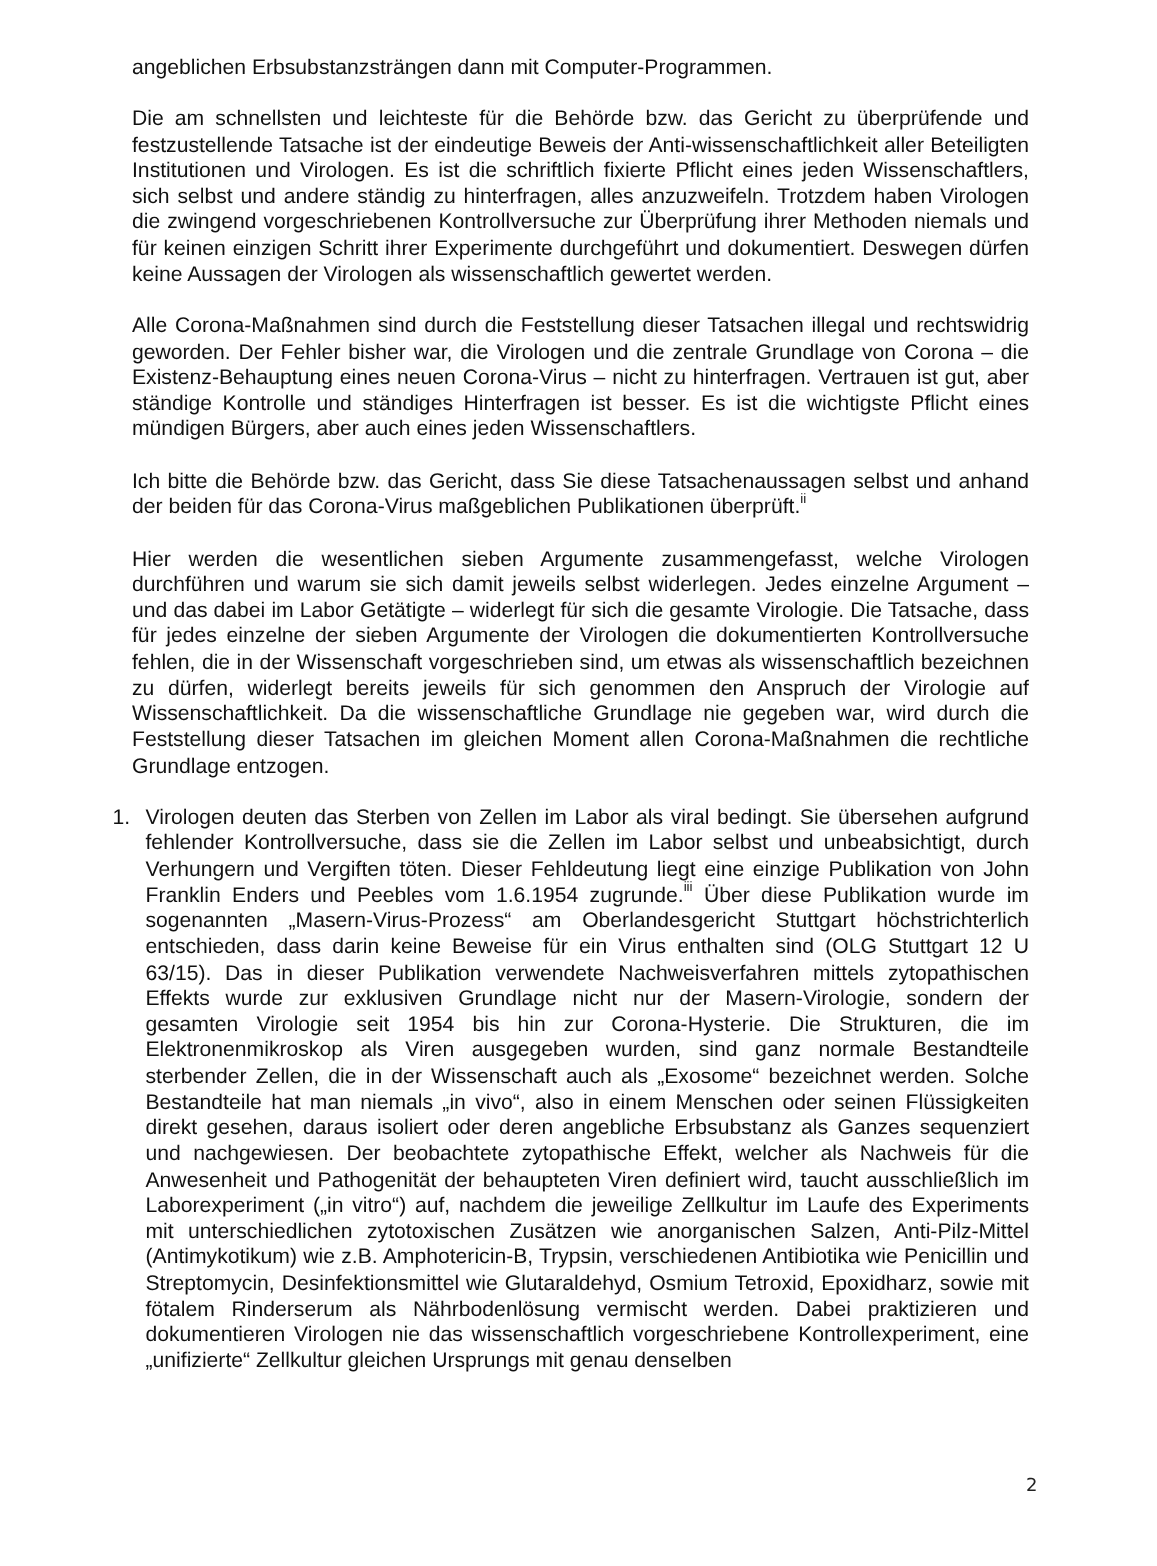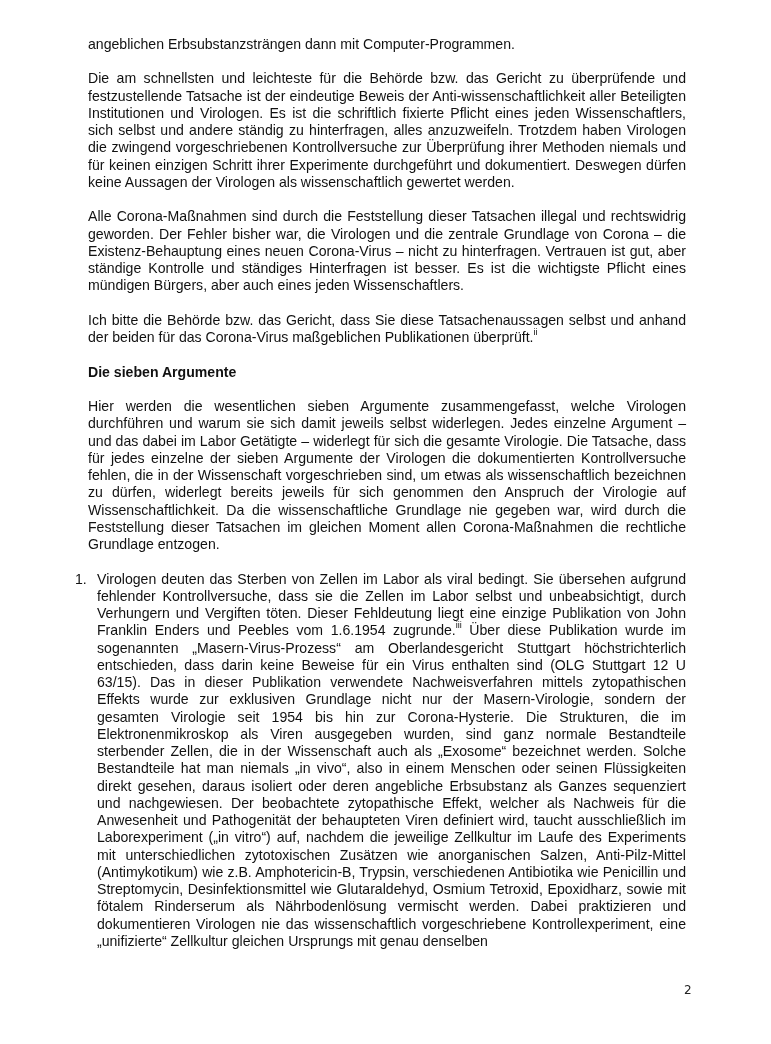--- a/index.html
+++ b/index.html
@@ -26,21 +26,20 @@
 </style>
 </head>
 <body>
 
 <div class="page">
   <div class="content">
     <p class="p first">angeblichen Erbsubstanzsträngen dann mit Computer-Programmen.</p>
     <p class="p">Die am schnellsten und leichteste für die Behörde bzw. das Gericht zu überprüfende und festzustellende Tatsache ist der eindeutige Beweis der Anti-wissenschaftlichkeit aller Beteiligten Institutionen und Virologen. Es ist die schriftlich fixierte Pflicht eines jeden Wissenschaftlers, sich selbst und andere ständig zu hinterfragen, alles anzuzweifeln. Trotzdem haben Virologen die zwingend vorgeschriebenen Kontrollversuche zur Überprüfung ihrer Methoden niemals und für keinen einzigen Schritt ihrer Experimente durchgeführt und dokumentiert. Deswegen dürfen keine Aussagen der Virologen als wissenschaftlich gewertet werden.</p>
     <p class="p">Alle Corona-Maßnahmen sind durch die Feststellung dieser Tatsachen illegal und rechtswidrig geworden. Der Fehler bisher war, die Virologen und die zentrale Grundlage von Corona – die Existenz-Behauptung eines neuen Corona-Virus – nicht zu hinterfragen. Vertrauen ist gut, aber ständige Kontrolle und ständiges Hinterfragen ist besser. Es ist die wichtigste Pflicht eines mündigen Bürgers, aber auch eines jeden Wissenschaftlers.</p>
     <p class="p"><span>Ich bitte die Behörde bzw. das Gericht, dass Sie diese Tatsachenaussagen selbst und anhand der beiden für das Corona-Virus maßgeblichen Publikationen überprüft.</span><sup>ii</sup></p>
-    <div class="heading">Die sieben Argumente</div>
     <p class="p">Hier werden die wesentlichen sieben Argumente zusammengefasst, welche Virologen durchführen und warum sie sich damit jeweils selbst widerlegen. Jedes einzelne Argument – und das dabei im Labor Getätigte – widerlegt für sich die gesamte Virologie. Die Tatsache, dass für jedes einzelne der sieben Argumente der Virologen die dokumentierten Kontrollversuche fehlen, die in der Wissenschaft vorgeschrieben sind, um etwas als wissenschaftlich bezeichnen zu dürfen, widerlegt bereits jeweils für sich genommen den Anspruch der Virologie auf Wissenschaftlichkeit. Da die wissenschaftliche Grundlage nie gegeben war, wird durch die Feststellung dieser Tatsachen im gleichen Moment allen Corona-Maßnahmen die rechtliche Grundlage entzogen.</p>
     <ol class="list">
       <li class="list-item">
         <span class="list-num">1.</span>
         <span>Virologen deuten das Sterben von Zellen im Labor als viral bedingt. Sie übersehen aufgrund fehlender Kontrollversuche, dass sie die Zellen im Labor selbst und unbeabsichtigt, durch Verhungern und Vergiften töten. Dieser Fehldeutung liegt eine einzige Publikation von John Franklin Enders und Peebles vom 1.6.1954 zugrunde.</span><sup>iii</sup><span> Über diese Publikation wurde im sogenannten „Masern-Virus-Prozess“ am Oberlandesgericht Stuttgart höchstrichterlich entschieden, dass darin keine Beweise für ein Virus enthalten sind (OLG Stuttgart 12 U 63/15). Das in dieser Publikation verwendete Nachweisverfahren mittels zytopathischen Effekts wurde zur exklusiven Grundlage nicht nur der Masern-Virologie, sondern der gesamten Virologie seit 1954 bis hin zur Corona-Hysterie. Die Strukturen, die im Elektronenmikroskop als Viren ausgegeben wurden, sind ganz normale Bestandteile sterbender Zellen, die in der Wissenschaft auch als „Exosome“ bezeichnet werden. Solche Bestandteile hat man niemals „in vivo“, also in einem Menschen oder seinen Flüssigkeiten direkt gesehen, daraus isoliert oder deren angebliche Erbsubstanz als Ganzes sequenziert und nachgewiesen. Der beobachtete zytopathische Effekt, welcher als Nachweis für die Anwesenheit und Pathogenität der behaupteten Viren definiert wird, taucht ausschließlich im Laborexperiment („in vitro“) auf, nachdem die jeweilige Zellkultur im Laufe des Experiments mit unterschiedlichen zytotoxischen Zusätzen wie anorganischen Salzen, Anti-Pilz-Mittel (Antimykotikum) wie z.B. Amphotericin-B, Trypsin, verschiedenen Antibiotika wie Penicillin und Streptomycin, Desinfektionsmittel wie Glutaraldehyd, Osmium Tetroxid, Epoxidharz, sowie mit fötalem Rinderserum als Nährbodenlösung vermischt werden. Dabei praktizieren und dokumentieren Virologen nie das wissenschaftlich vorgeschriebene Kontrollexperiment, eine „unifizierte“ Zellkultur gleichen Ursprungs mit genau denselben</span>
       </li>
     </ol>
   </div>
   <div class="page-number">2</div>
 </div>

